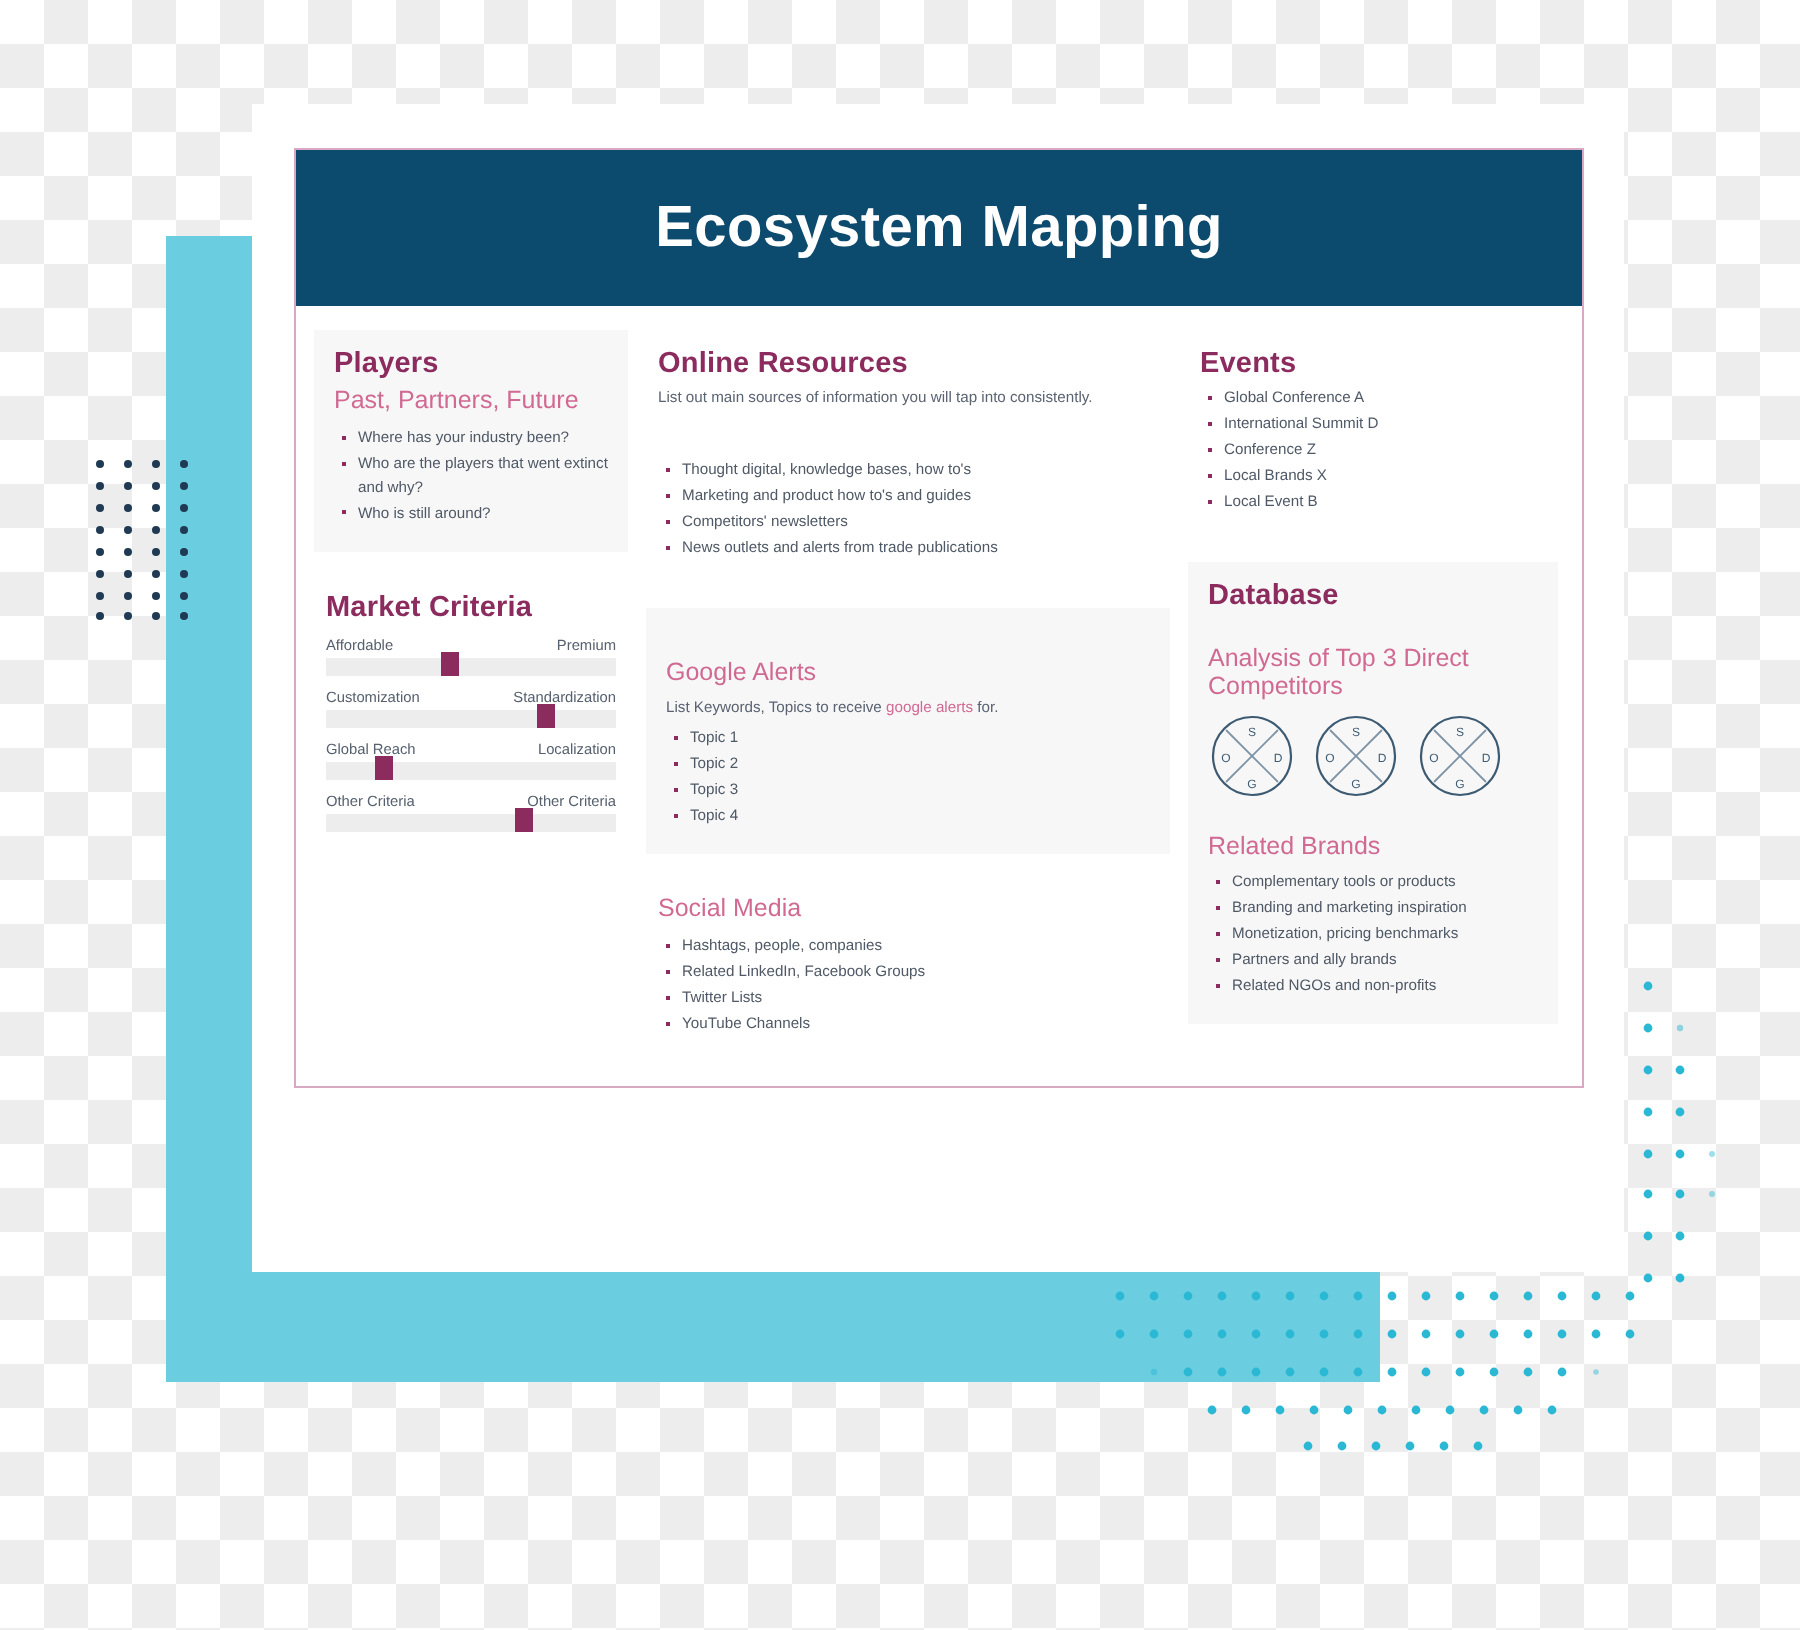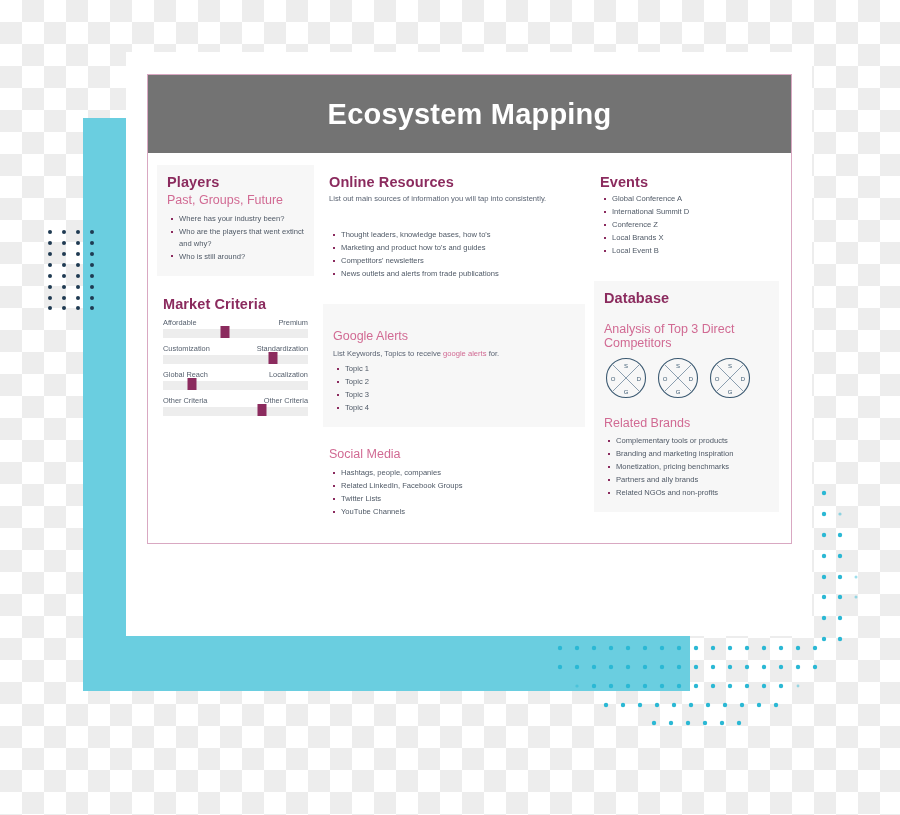--- a/index.html
+++ b/index.html
@@ -64,21 +64,21 @@
     position: absolute;
     left: 147px; top: 74px;
     width: 645px; height: 470px;
     border: 1px solid #D9A8C2;
     background: #ffffff;
     box-sizing: border-box;
   }
 
   .banner {
     height: 78px;
-    background: #737373;
+    background: #0c4a6e;
     display: flex;
     align-items: center;
     justify-content: center;
   }
   .banner-title {
     color: #ffffff;
     font-size: 29px;
     font-weight: bold;
     letter-spacing: 0.2px;
   }
@@ -317,21 +317,21 @@
   <div class="banner">
     <div class="banner-title">Ecosystem Mapping</div>
   </div>
 
   <div class="columns">
 
     <div class="col-left">
 
       <div class="tile">
         <h2 class="sec">Players</h2>
-        <h3 class="sub">Past, Groups, Future</h3>
+        <h3 class="sub">Past, Partners, Future</h3>
         <ul class="bul">
           <li>Where has your industry been?</li>
           <li>Who are the players that went extinct and why?</li>
           <li>Who is still around?</li>
         </ul>
       </div>
 
       <div class="divider-gap"></div>
 
       <div class="tile plain">
@@ -381,21 +381,21 @@
 
     <div class="col-mid">
 
       <div class="tile plain">
         <h2 class="sec">Online Resources</h2>
         <p class="lead">List out main sources of information you will tap into consistently.</p>
       </div>
 
       <div class="tile plain">
         <ul class="bul">
-          <li>Thought leaders, knowledge bases, how to's</li>
+          <li>Thought digital, knowledge bases, how to's</li>
           <li>Marketing and product how to's and guides</li>
           <li>Competitors' newsletters</li>
           <li>News outlets and alerts from trade publications</li>
         </ul>
       </div>
 
       <div class="divider-gap"></div>
 
       <div class="tile">
         <h3 class="sub tight">Google Alerts</h3>

